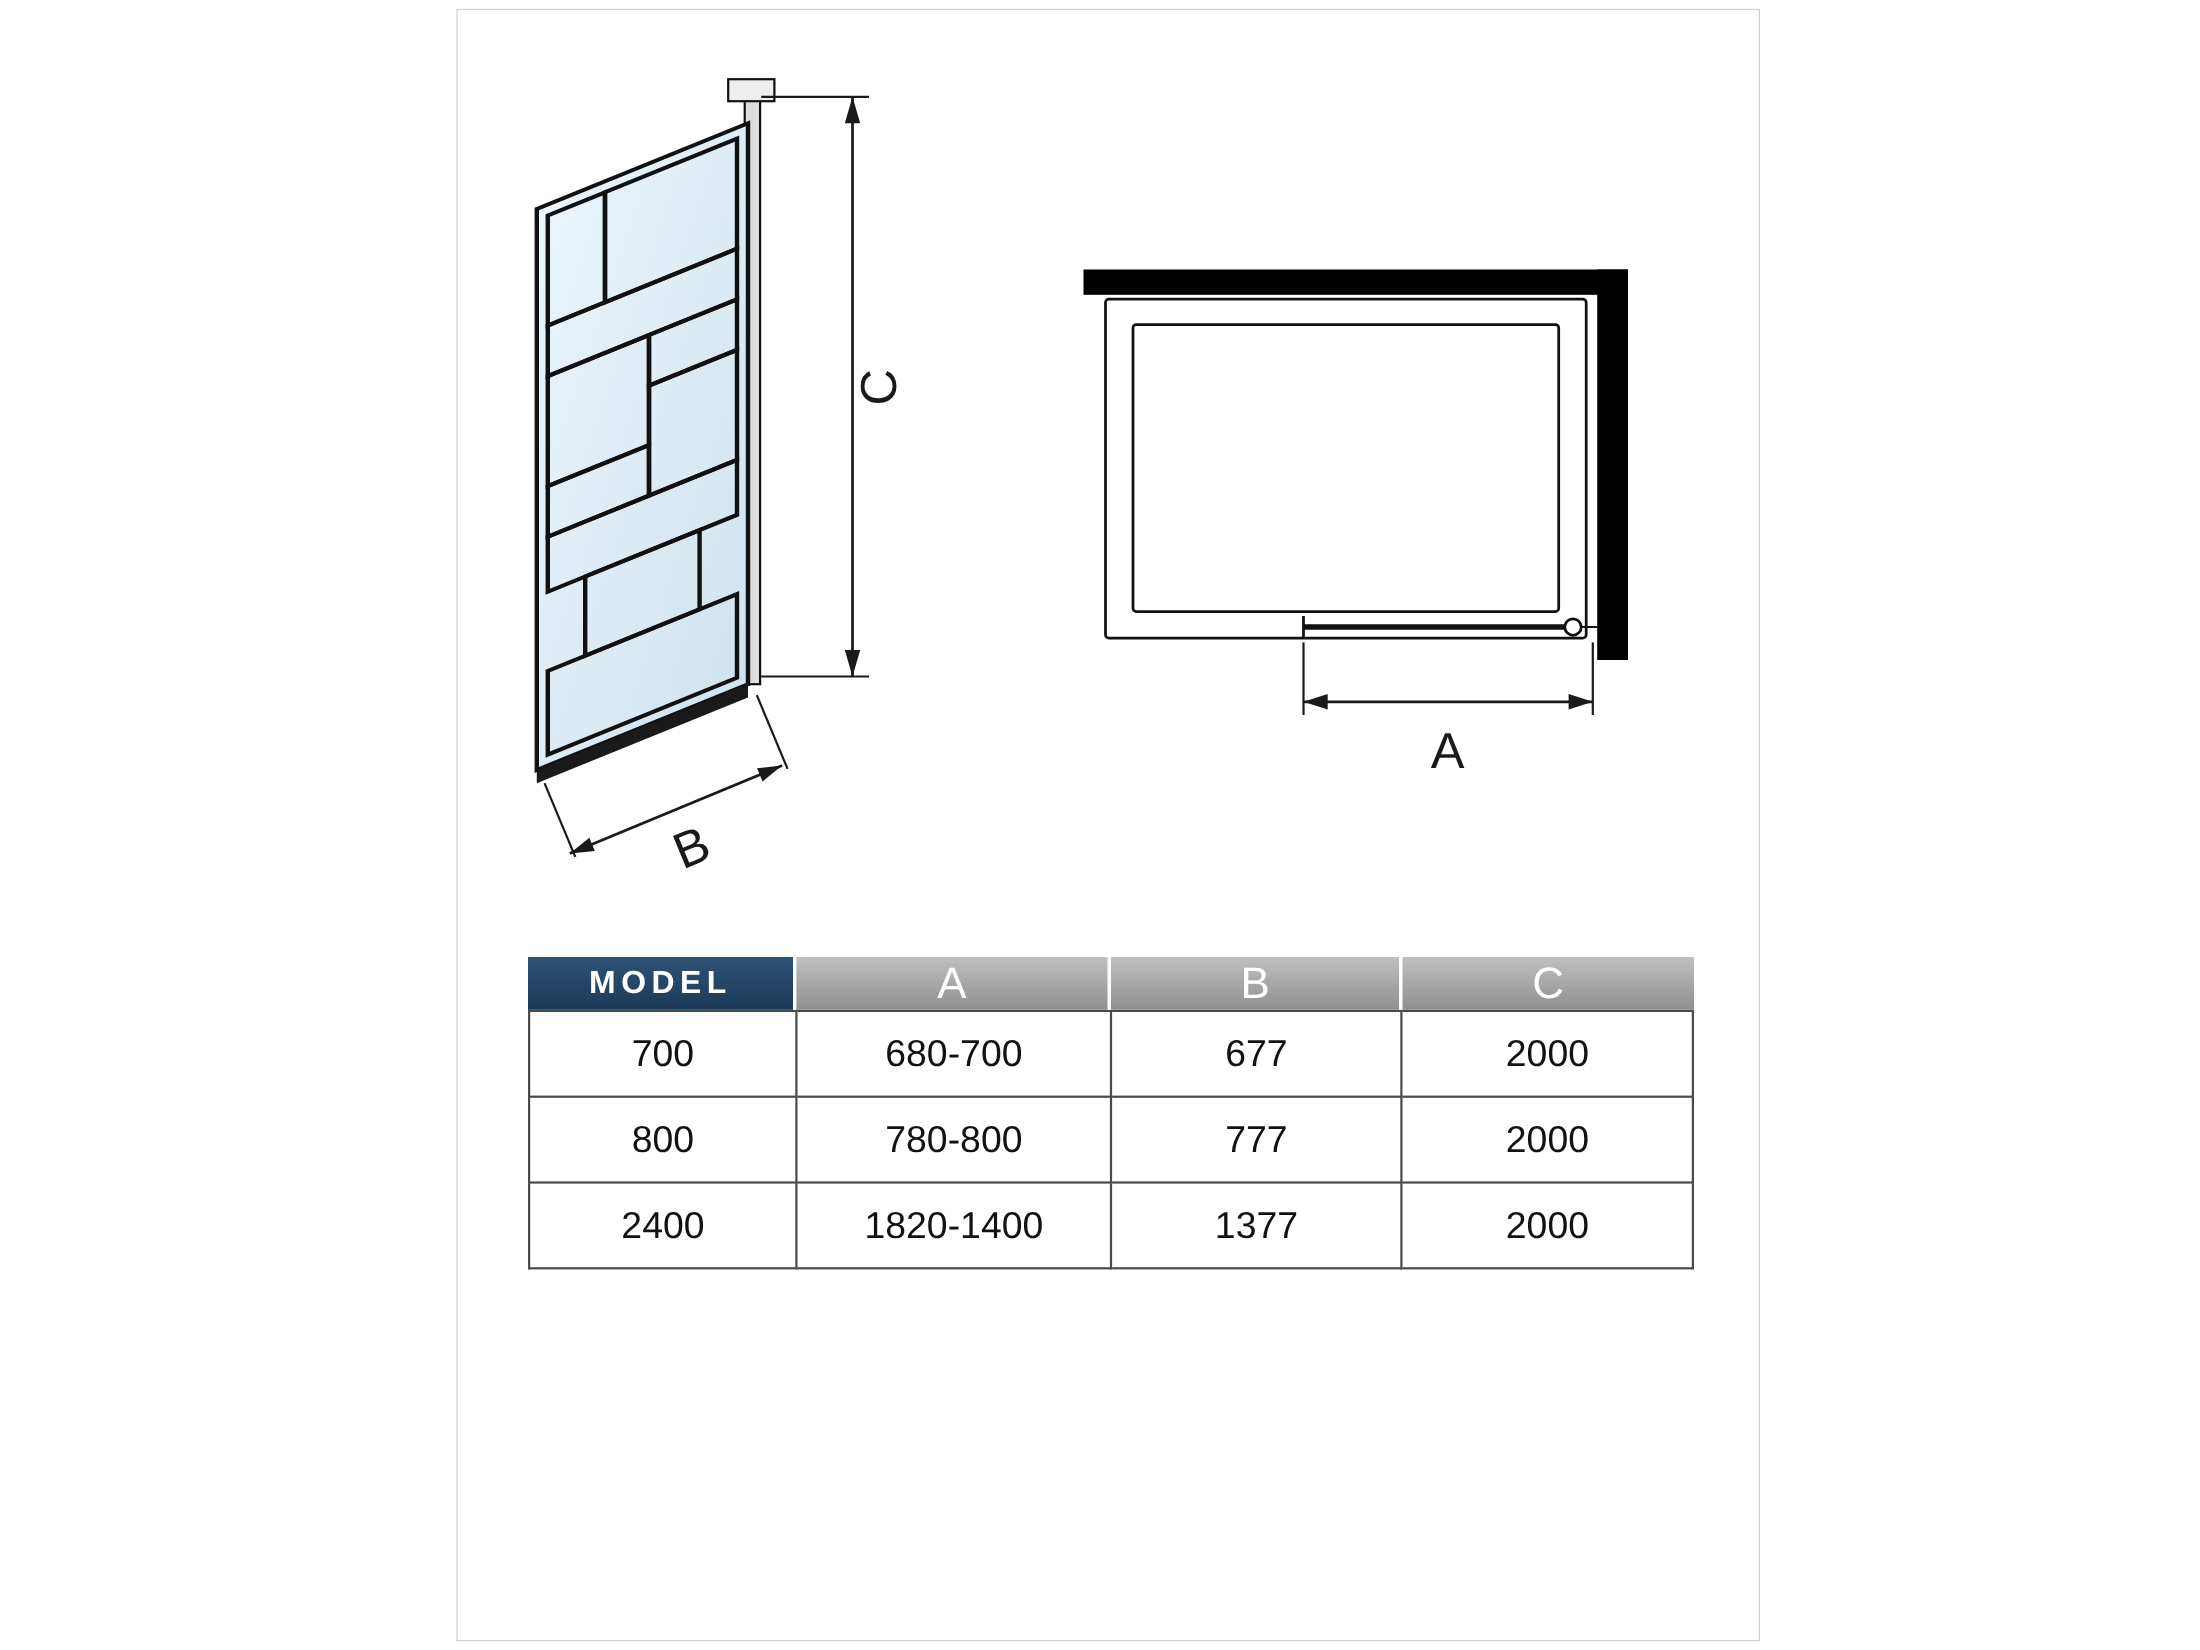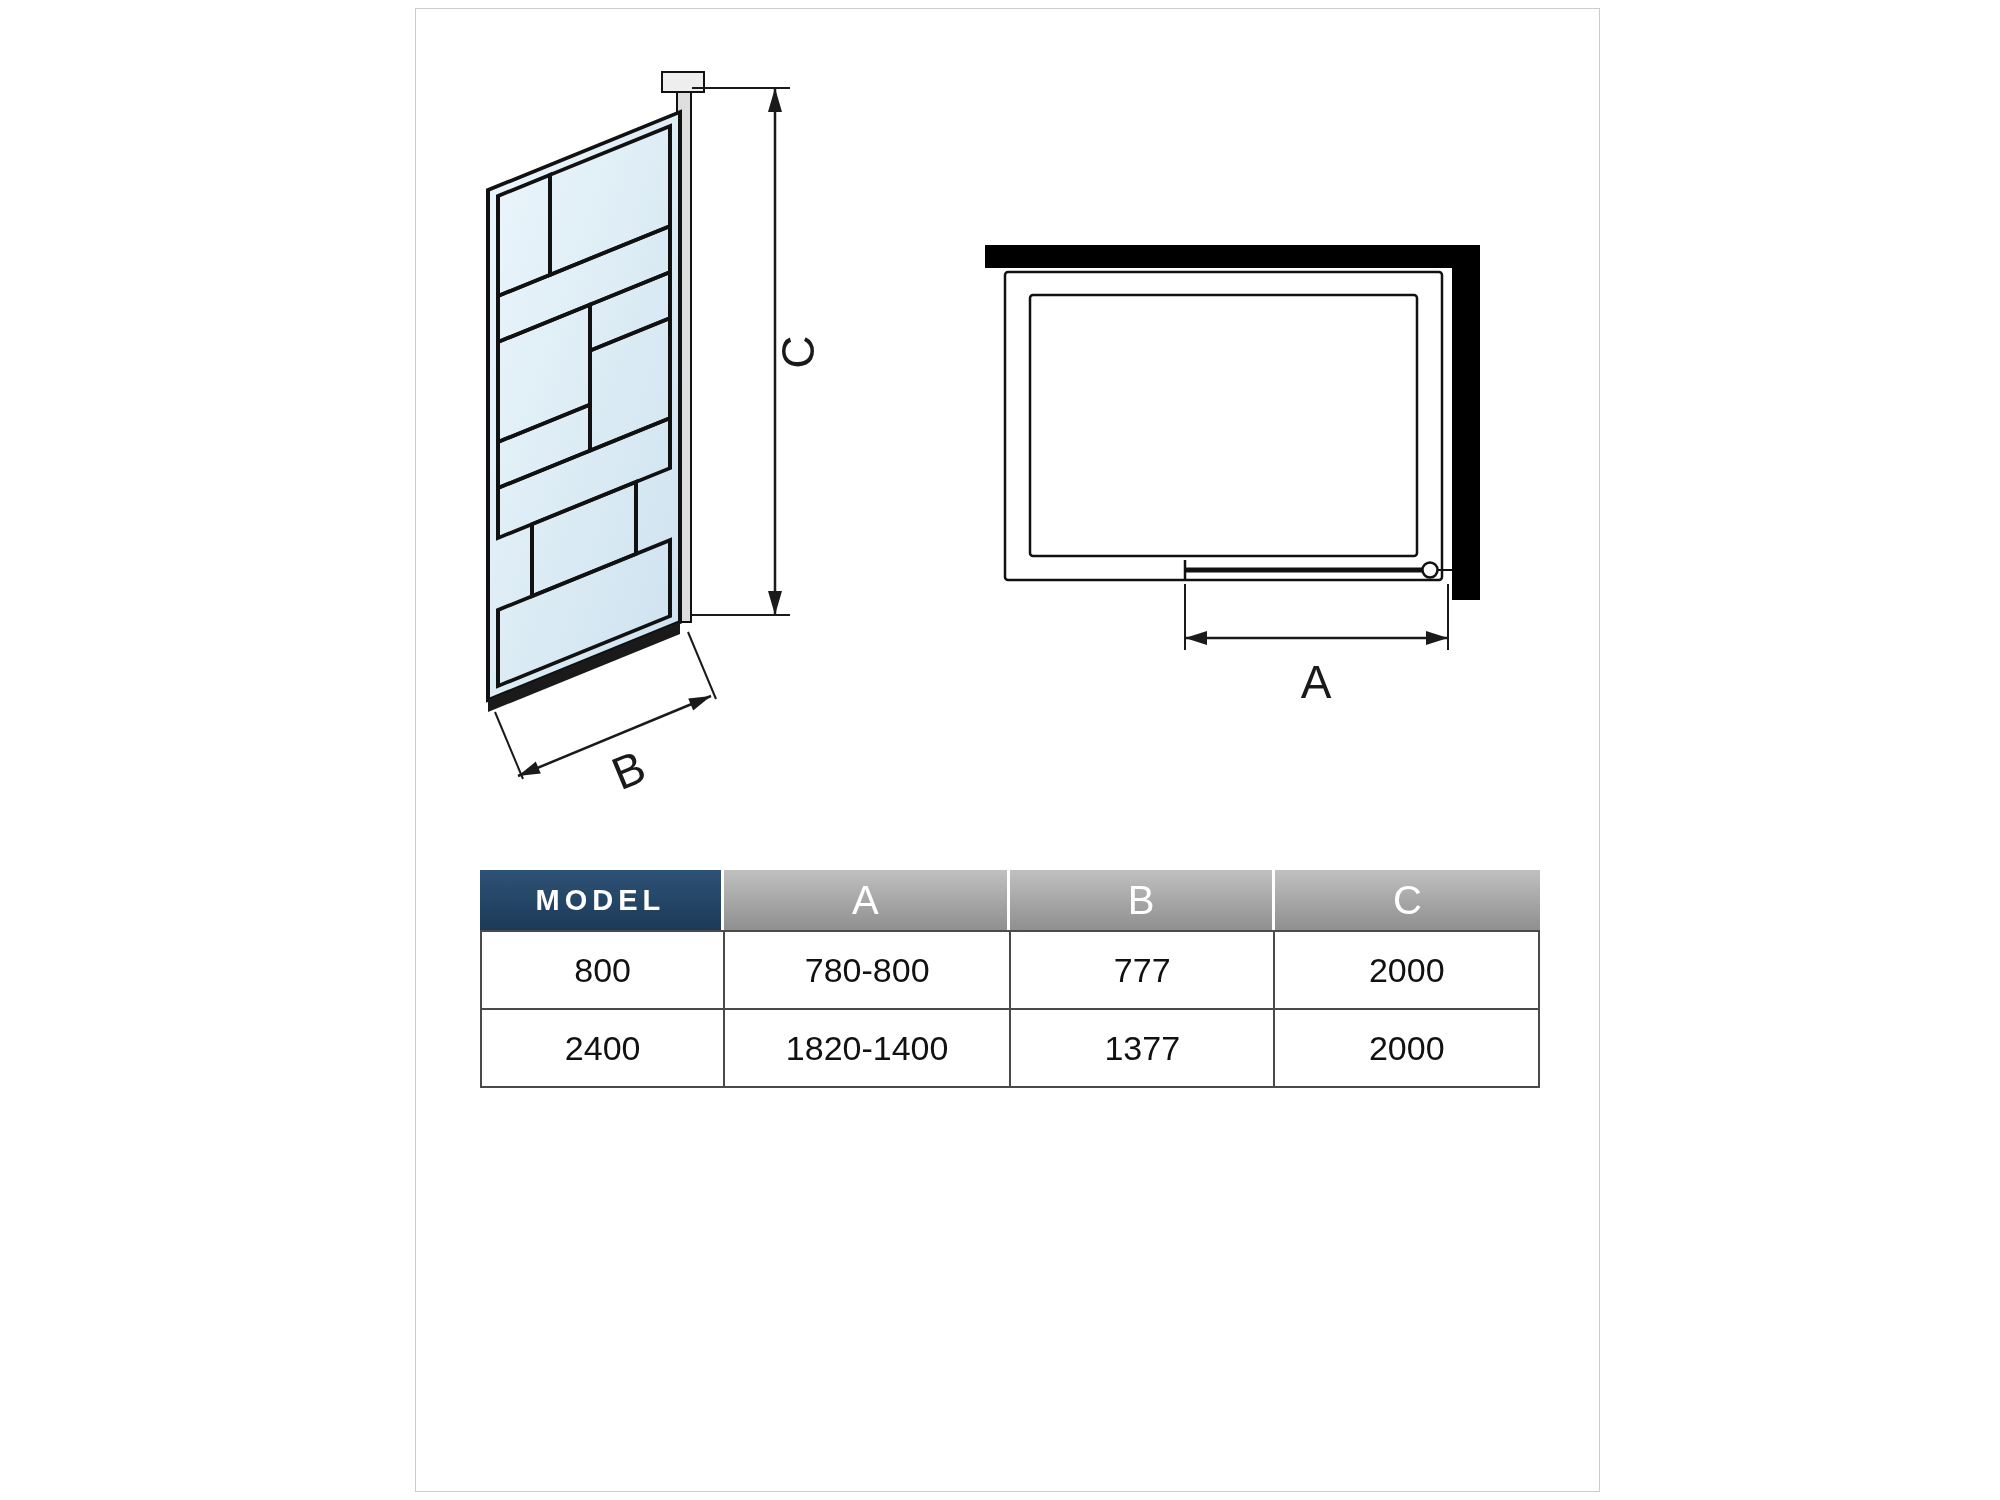--- a/index.html
+++ b/index.html
@@ -14,21 +14,21 @@
   .bracket{fill:#eee;stroke:var(--line,#111);stroke-width:2;}
   .seal{fill:#1a1a1a;}
   .wall{fill:var(--wall-fill,#000);}
   .tray{fill:#fff;stroke:var(--line,#111);stroke-width:2.5;}
   .bar{stroke:var(--line,#111);}
   .ext{stroke:var(--dim-text,#1a1a1a);stroke-width:2;fill:none;}
   .dim{stroke:var(--dim-text,#1a1a1a);stroke-width:2.5;fill:none;}
   .arrow{fill:var(--dim-text,#1a1a1a);stroke:none;}
   .dimtext{font-family:"Liberation Sans",sans-serif;font-size:46px;fill:var(--dim-text,#1a1a1a);}
   .dim-table{position:absolute;left:480px;top:870px;width:1060px;}
-  .thead{display:grid;grid-template-columns:23% 27% 25% 25%;height:60px;}
+  .thead{display:grid;grid-template-columns:23% 27% 25% 25%;height:48px;}
   .th{display:flex;align-items:center;justify-content:center;color:#fff;box-sizing:border-box;border-right:3px solid #fff;}
   .th:last-child{border-right:none;}
   .th-model{background:linear-gradient(180deg,var(--model-header-top,#2e5276),var(--model-header-bottom,#1b3a58));font-weight:bold;font-size:29px;letter-spacing:5px;}
   .th-abc{background:linear-gradient(180deg,var(--abc-header-top,#c0c0c0),var(--abc-header-bottom,#8f8f8f));font-size:40px;}
   table.tbody{width:100%;border-collapse:collapse;table-layout:fixed;}
   .tbody td{border:2px solid var(--grid-line,#4a4a4a);height:74px;text-align:center;font-size:34px;color:#111;background:#fff;}
 </style>
 </head>
 <body>
 
@@ -114,20 +114,26 @@
     </div>
     <table class="tbody">
       <colgroup>
         <col style="width:23%">
           <col style="width:27%">
           <col style="width:25%">
           <col style="width:25%">
       </colgroup>
       <tbody>
           <tr>
+            <td>700</td>
+            <td>680-700</td>
+            <td>677</td>
+            <td>2000</td>
+          </tr>
+          <tr>
             <td>800</td>
             <td>780-800</td>
             <td>777</td>
             <td>2000</td>
           </tr>
           <tr>
             <td>2400</td>
             <td>1820-1400</td>
             <td>1377</td>
             <td>2000</td>

